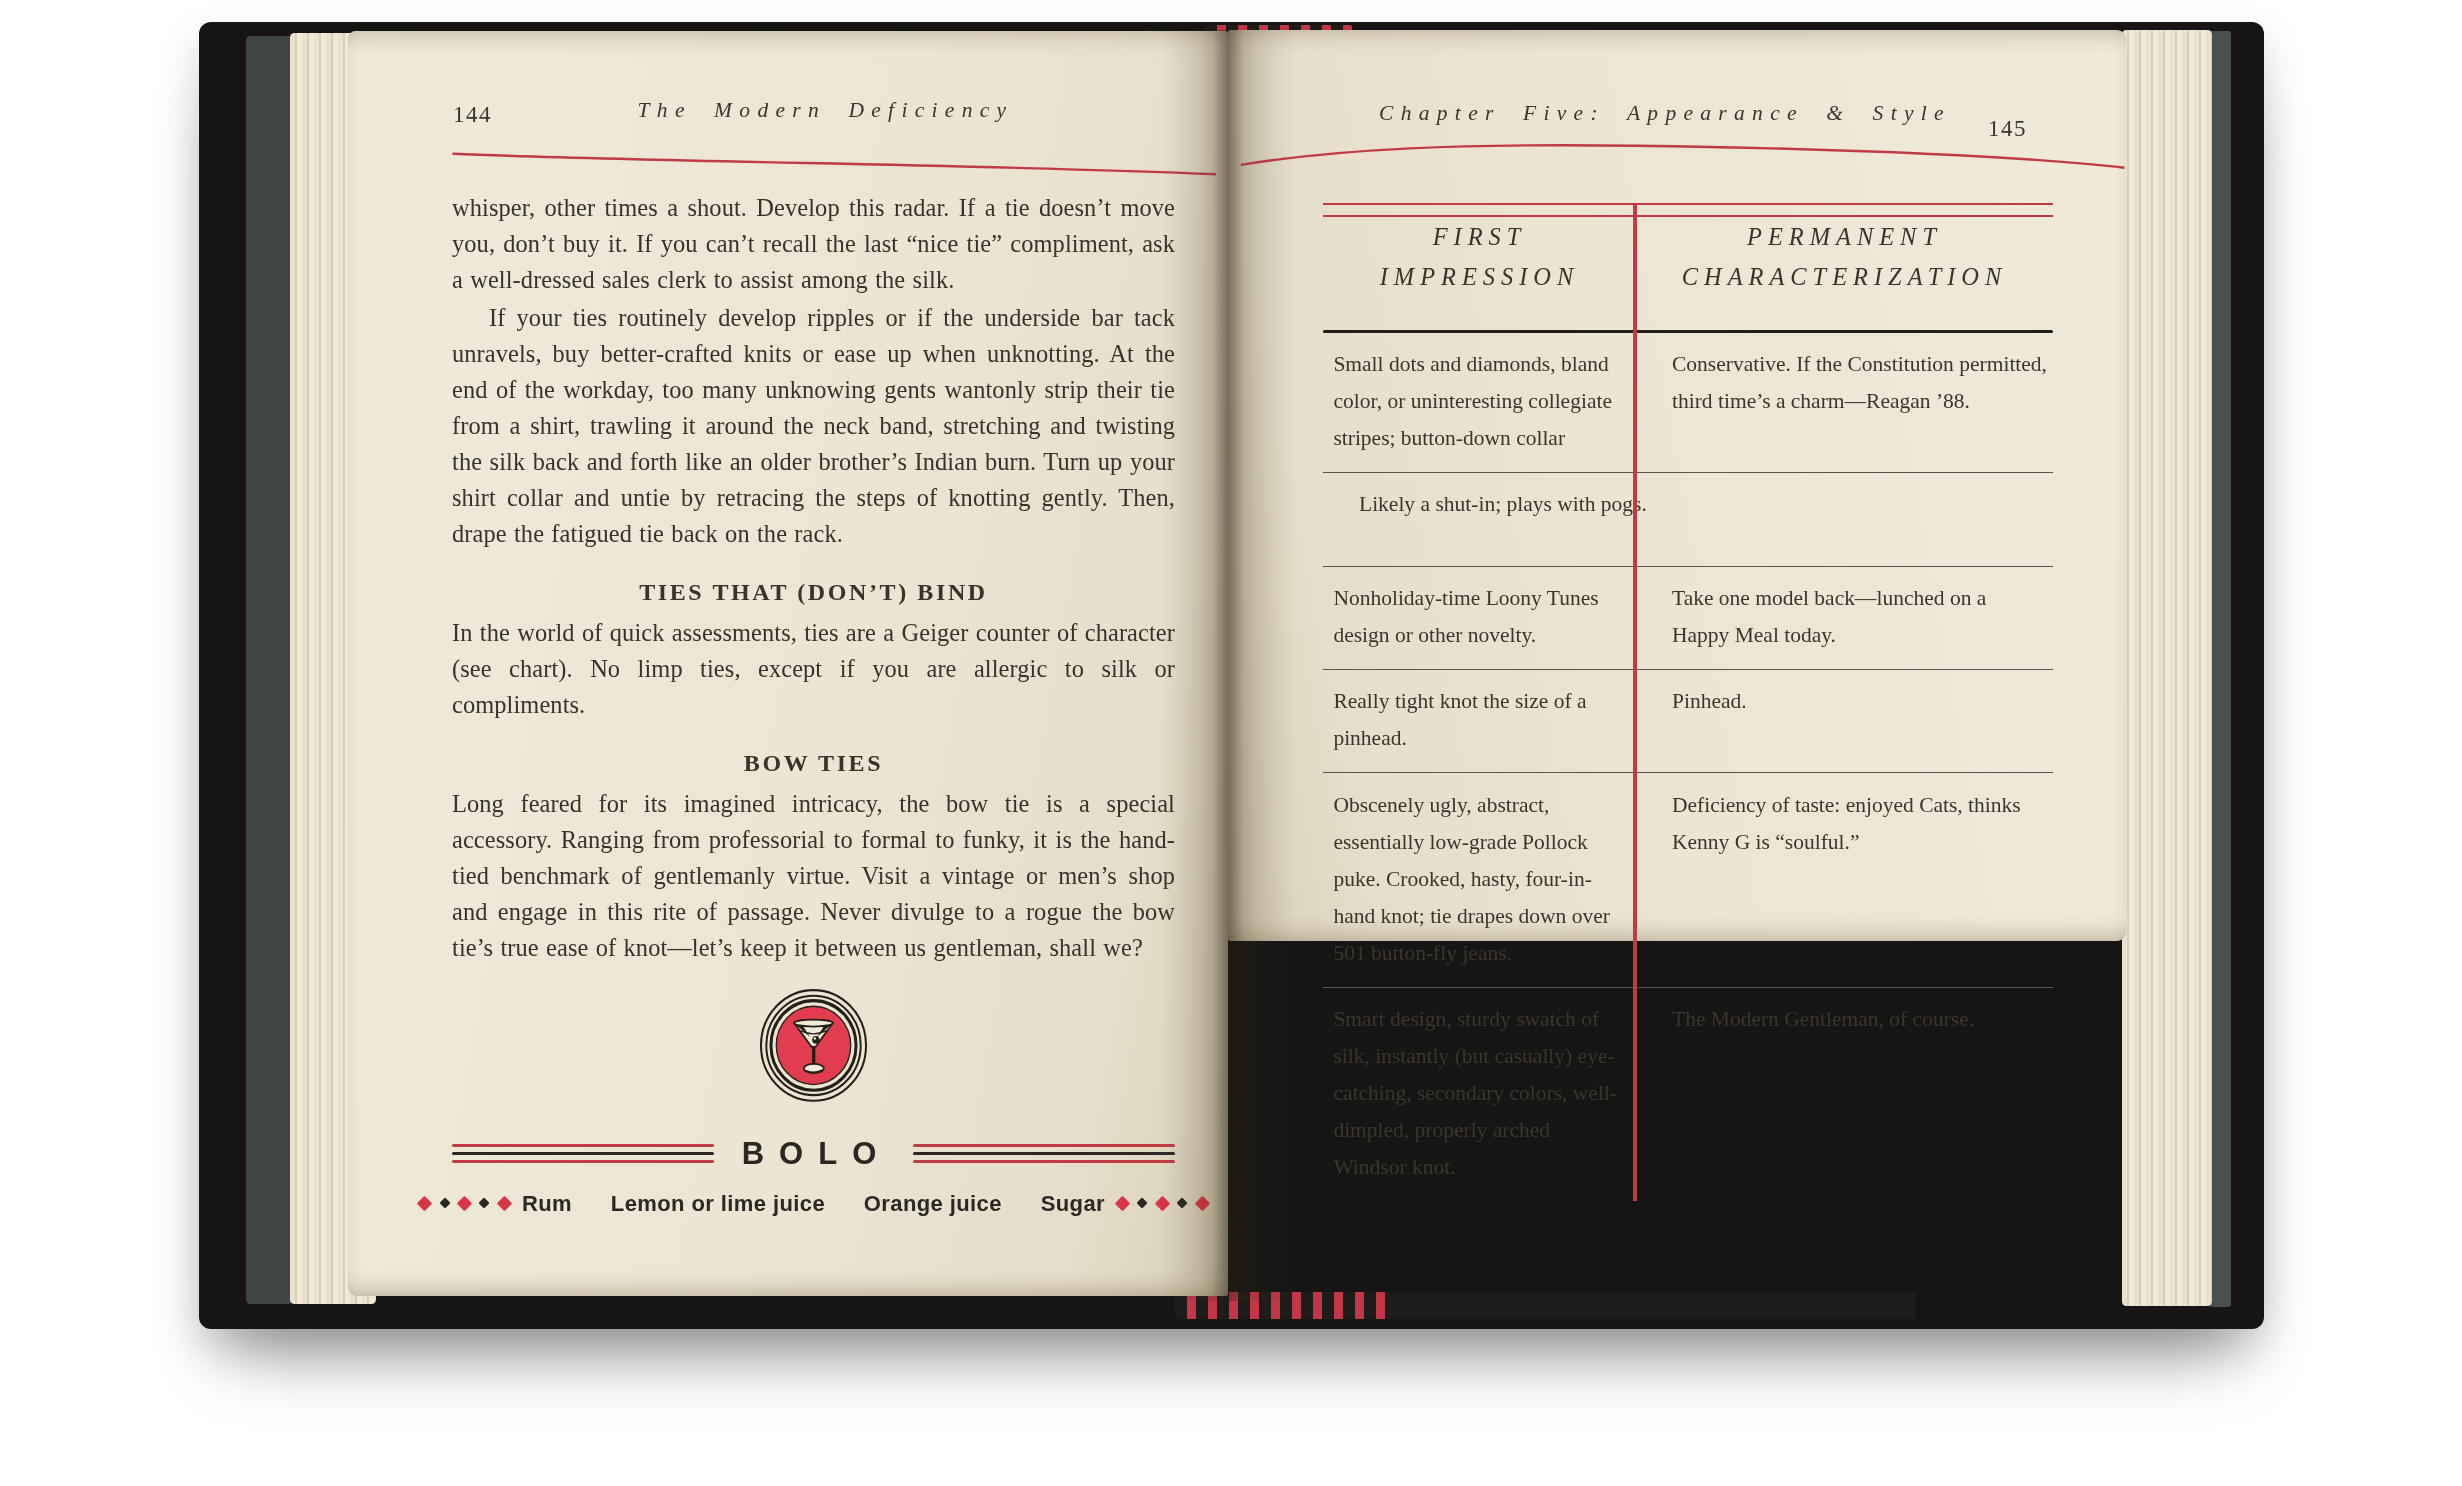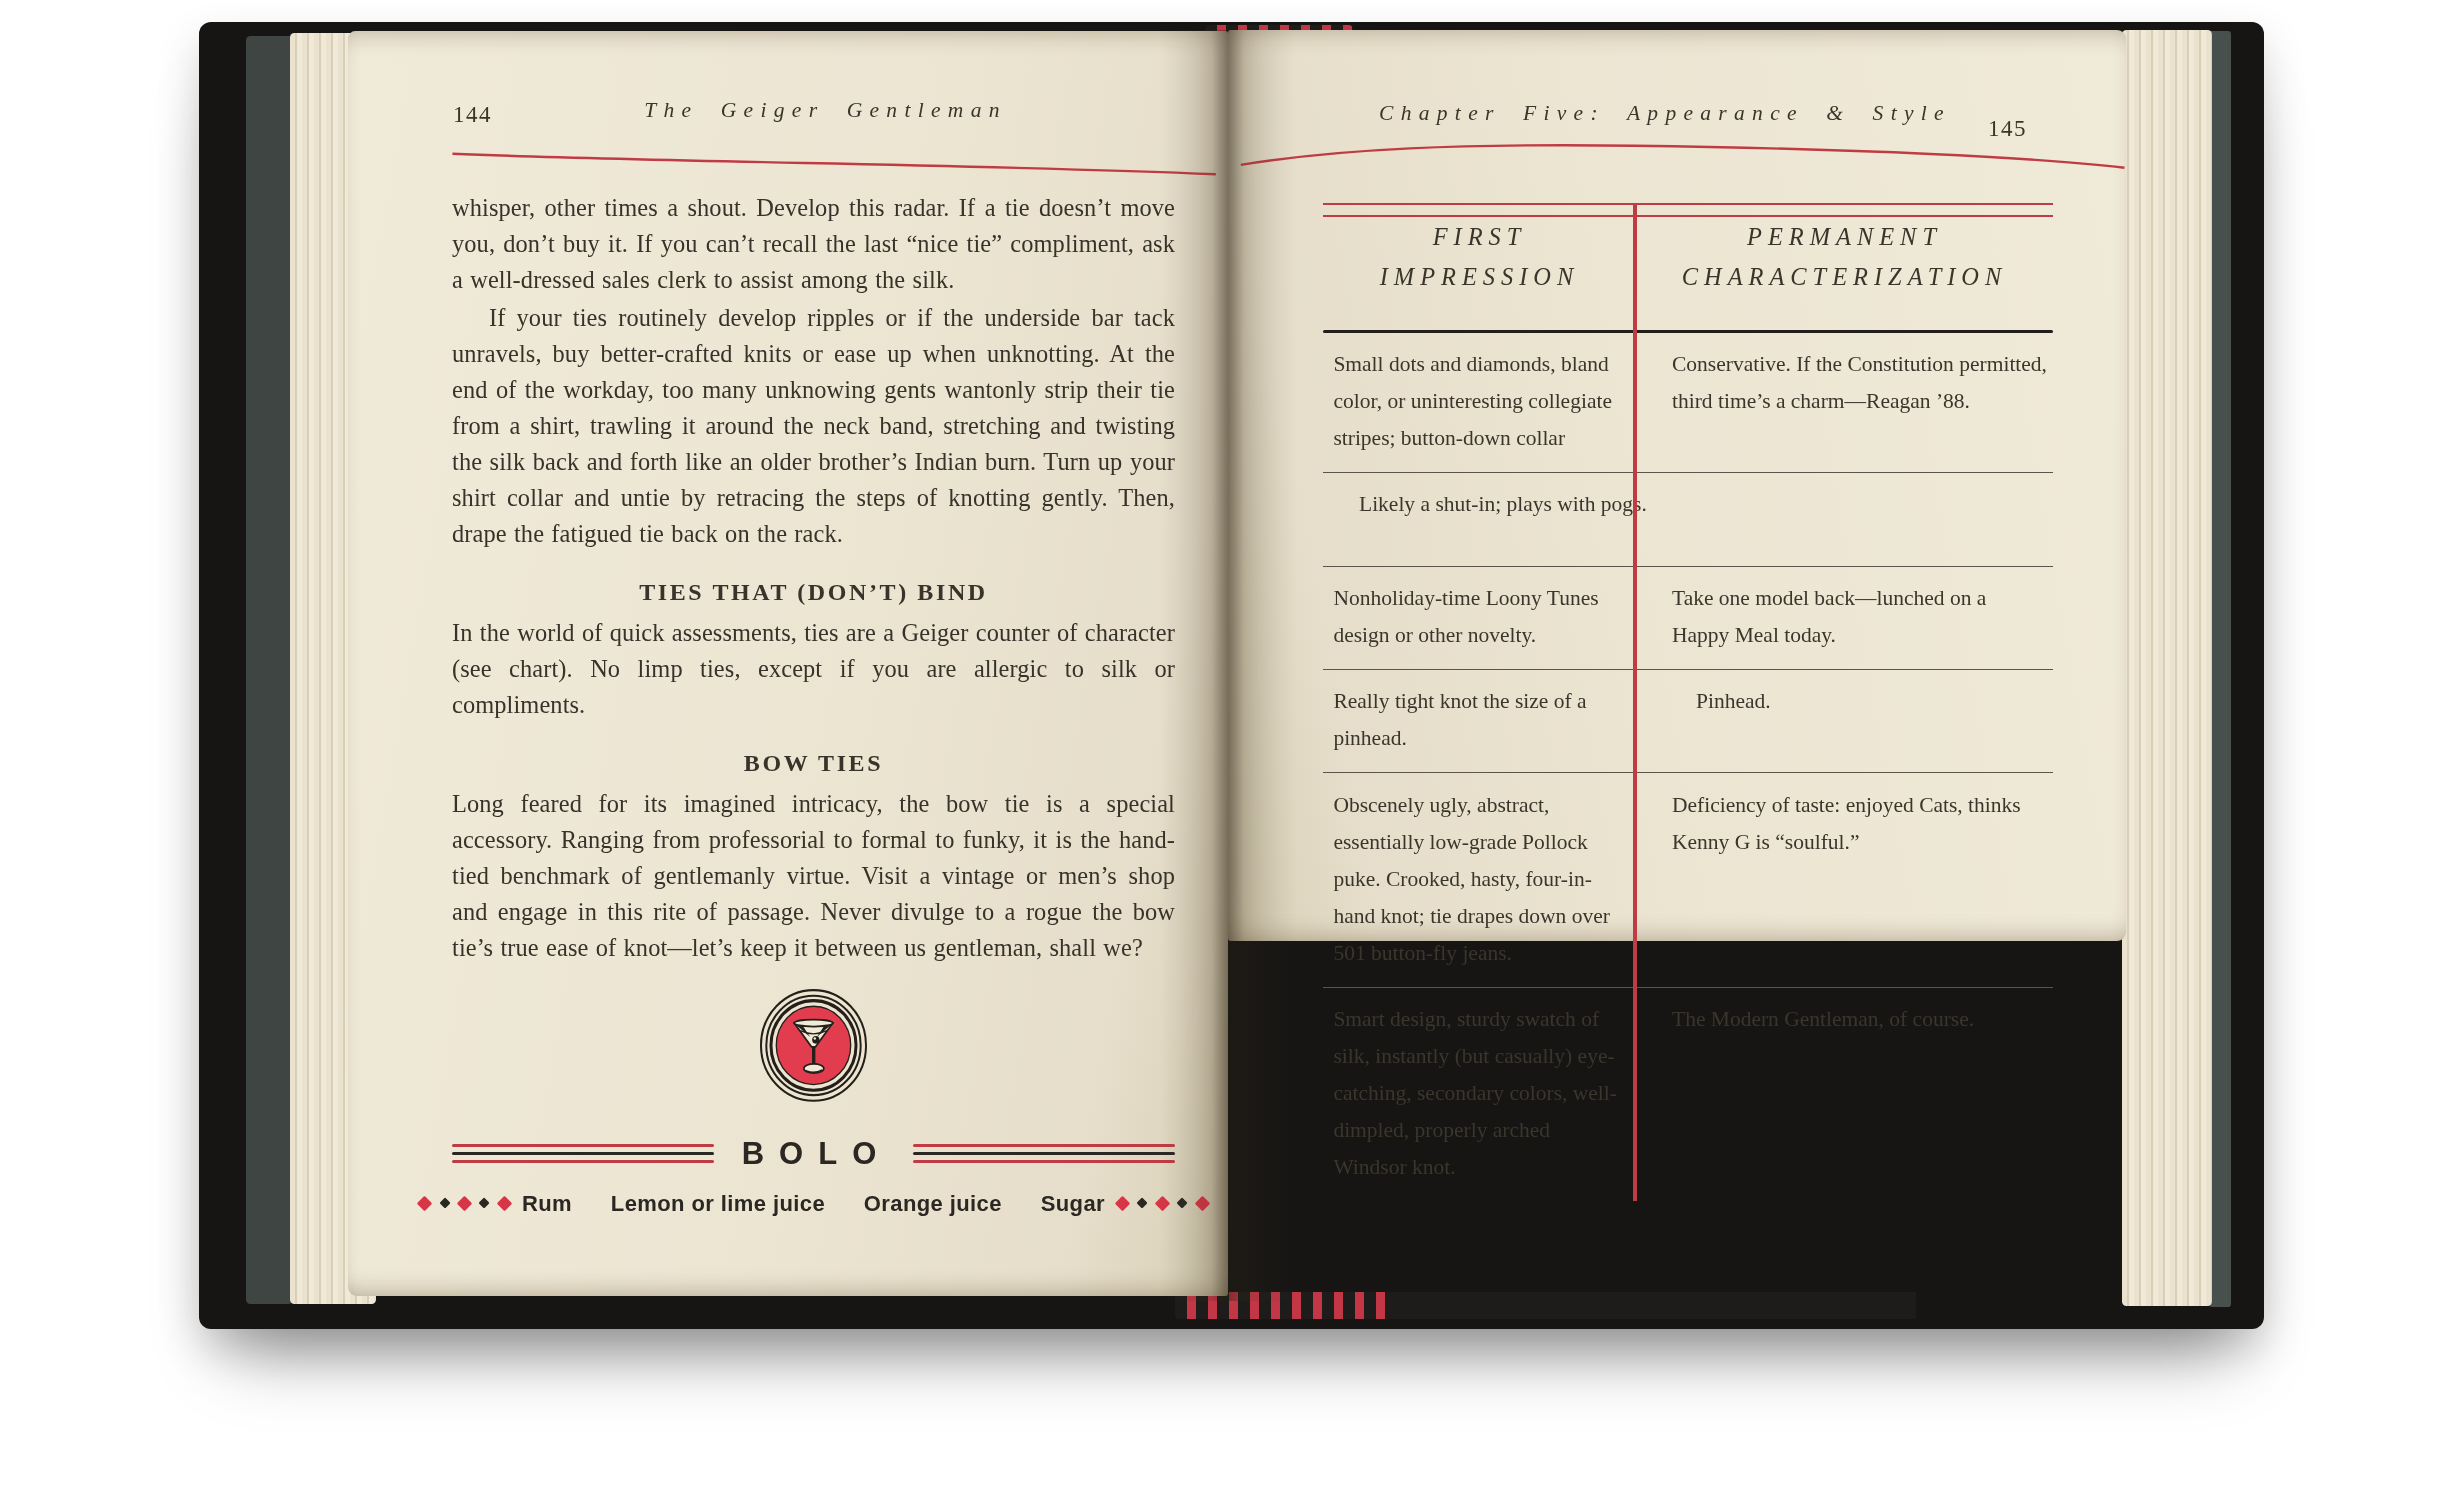--- a/index.html
+++ b/index.html
@@ -93,21 +93,21 @@
   <div class="cover"></div>
   <div class="endpaper-left"></div>
   <div class="endpaper-right"></div>
   <div class="edges left"></div>
   <div class="edges right"></div>
   <div class="endband top"></div>
   <div class="endband bottom"></div>
 
   <div class="page left">
     <div class="pagenum" style="left:105px;top:71px;">144</div>
-    <div class="runhead" style="left:170px;width:615px;top:67px;">The Geiger Gentleman</div>
+    <div class="runhead" style="left:170px;width:615px;top:67px;">The Modern Deficiency</div>
     <svg class="rule-svg" style="left:99px;top:111px;" width="775" height="44" viewBox="0 0 1046 60">
       <path d="M2,16 C300,28 720,30 1043,44" stroke="#c03c44" stroke-width="3.2" fill="none"></path>
     </svg>
 
     <div class="bodyblock">
       <p>whisper, other times a shout. Develop this radar. If a tie doesn’t move you, don’t buy it. If you can’t recall the last “nice tie” compliment, ask a well-dressed sales clerk to assist among the silk.</p>
       <p class="indent">If your ties routinely develop ripples or if the underside bar tack unravels, buy better-crafted knits or ease up when unknotting. At the end of the workday, too many unknowing gents wantonly strip their tie from a shirt, trawling it around the neck band, stretching and twisting the silk back and forth like an older brother’s Indian burn. Turn up your shirt collar and untie by retracing the steps of knotting gently. Then, drape the fatigued tie back on the rack.</p>
 
       <div class="sec-head">TIES THAT (DON’T) BIND</div>
       <p>In the world of quick assessments, ties are a Geiger counter of character (see chart). No limp ties, except if you are allergic to silk or compliments.</p>
@@ -210,21 +210,21 @@
           <div class="tcell first">Small dots and diamonds, bland color, or uninteresting collegiate stripes; button-down collar</div>
           <div class="tcell perm">Conservative. If the Constitution permitted, third time’s a charm—Reagan ’88.</div>
         </div>
         <div class="trow" style="min-height:93px;">
           <div class="tcell perm">Likely a shut-in; plays with pogs.</div>
         </div>
         <div class="trow" style="min-height:90px;">
           <div class="tcell first">Nonholiday-time Loony Tunes design or other novelty.</div>
           <div class="tcell perm">Take one model back—lunched on a Happy Meal today.</div>
         </div>
-        <div class="trow" style="min-height:68px;gap:24px;">
+        <div class="trow" style="min-height:68px;">
           <div class="tcell first">Really tight knot the size of a pinhead.</div>
           <div class="tcell perm">Pinhead.</div>
         </div>
         <div class="trow" style="min-height:148px;">
           <div class="tcell first">Obscenely ugly, abstract, essentially low-grade Pollock puke. Crooked, hasty, four-in-hand knot; tie drapes down over 501 button-fly jeans.</div>
           <div class="tcell perm">Deficiency of taste: enjoyed Cats, thinks Kenny G is “soulful.”</div>
         </div>
         <div class="trow" style="min-height:167px;">
           <div class="tcell first">Smart design, sturdy swatch of silk, instantly (but casually) eye-catching, secondary colors, well-dimpled, properly arched Windsor knot.</div>
           <div class="tcell perm">The Modern Gentleman, of course.</div>

